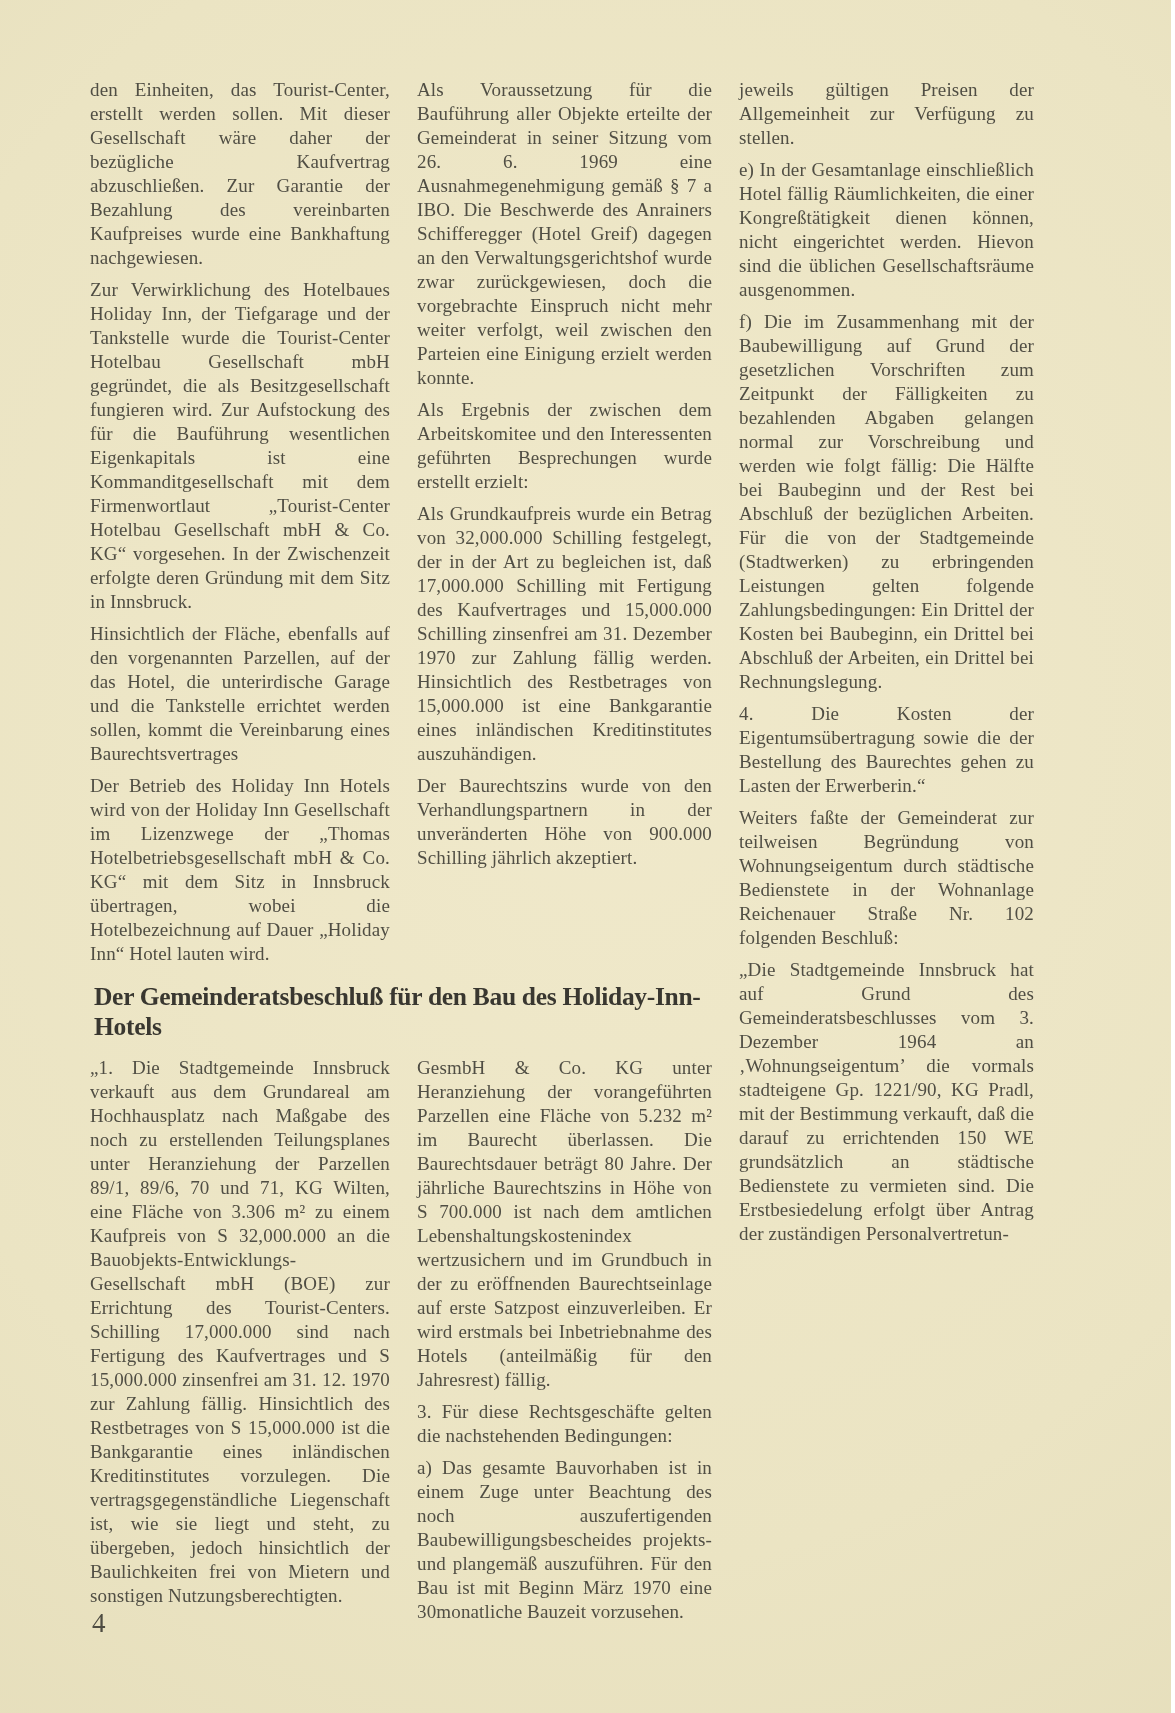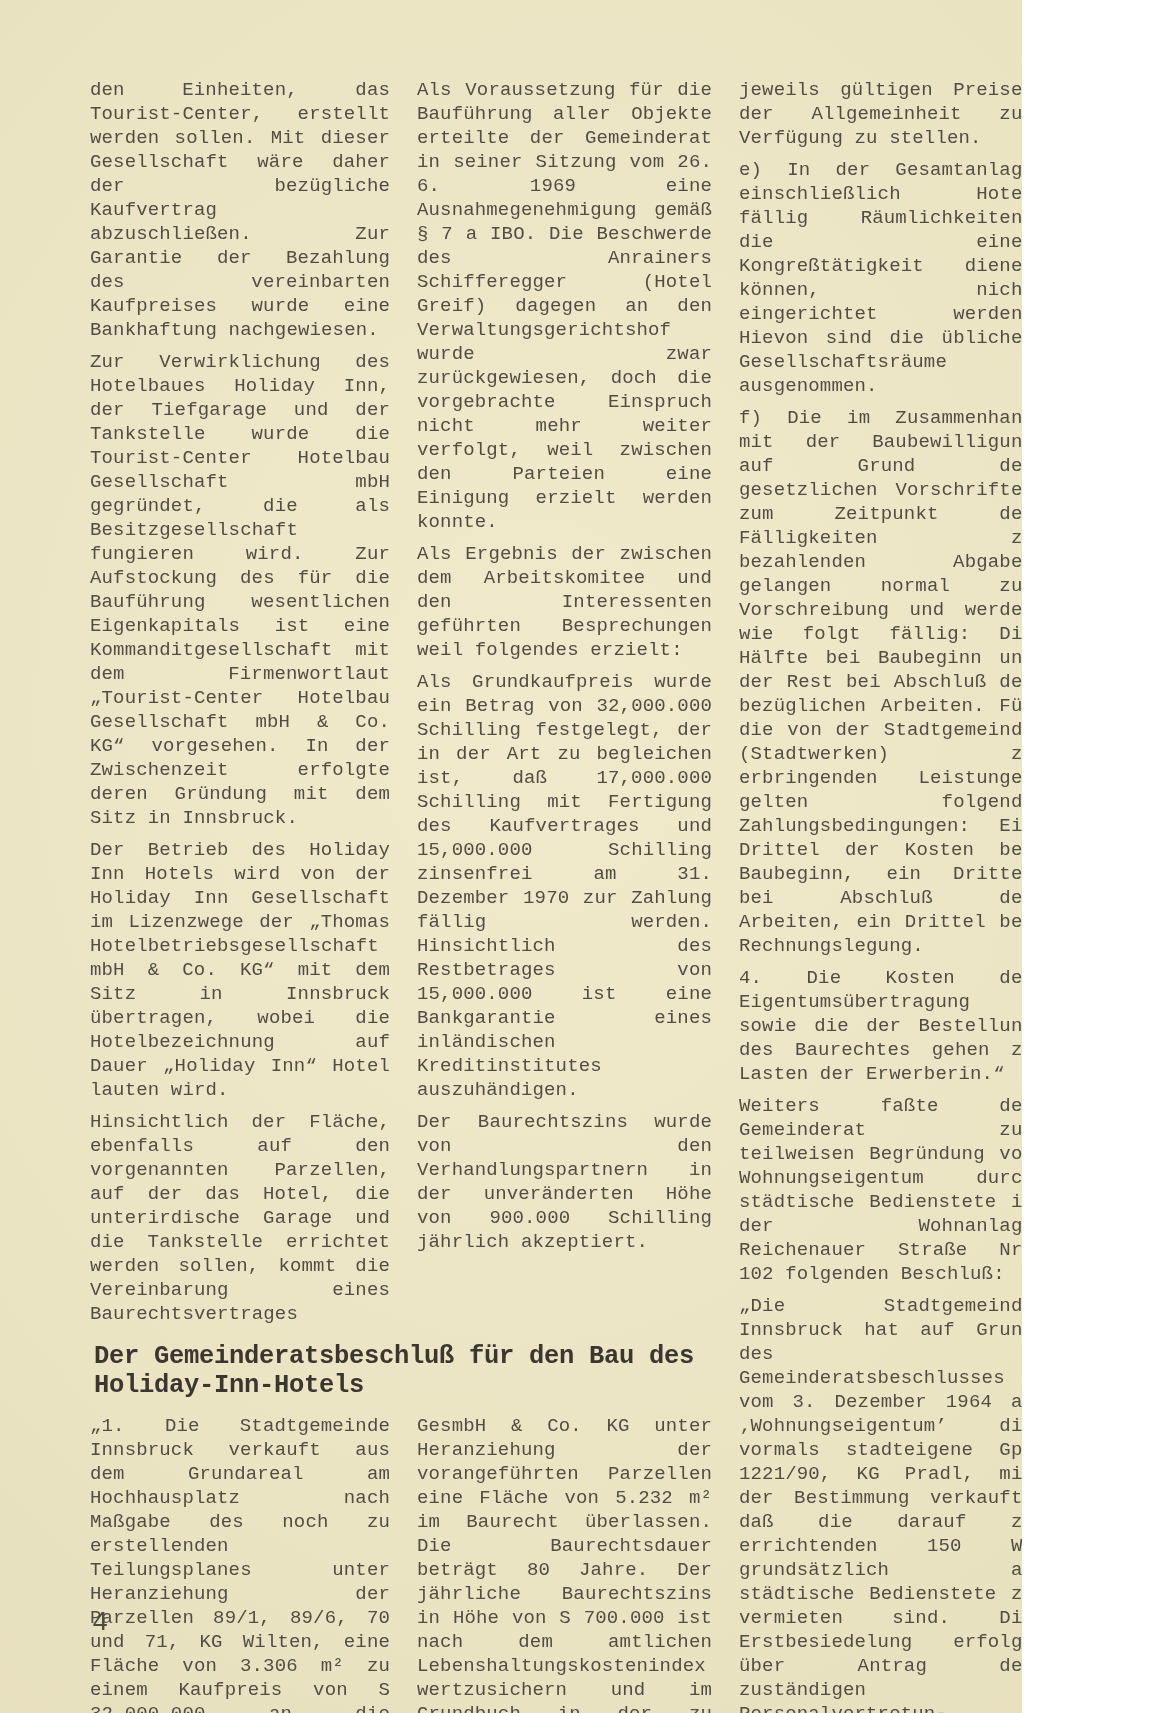--- a/index.html
+++ b/index.html
@@ -1,24 +1,24 @@
 <!DOCTYPE html>
 <html lang="de"><head>
 <meta charset="utf-8">
 <style>
   html, body { margin: 0; padding: 0; }
   .page {
     position: relative;
-    width: 1022px;
+    width: 1171px;
     height: 1713px;
     overflow: hidden;
     background-color: #ebe4c3;
     background-image:
       radial-gradient(ellipse 120% 90% at 52% 42%, #f0e9cb 0%, #ebe4c3 55%, #e2dab6 100%);
-    font-family: Liberation Mono, monospace;
+    font-family: Liberation Serif, serif;
     color: #504e44;
   }
   .content {
     position: absolute;
     left: 90px;
     top: 78px;
     width: 945px;
     height: 1612px;
     display: grid;
     grid-template-columns: 300px 295px 295px;
@@ -57,27 +57,27 @@
 </style>
 </head>
 <body>
 
 <div class="page">
   <div class="content">
 
     <div class="col left-top">
       <p>den Einheiten, das Tourist-Center, erstellt werden sollen. Mit dieser Gesellschaft wäre daher der bezügliche Kaufvertrag abzuschließen. Zur Garantie der Bezahlung des vereinbarten Kaufpreises wurde eine Bankhaftung nachgewiesen.</p>
       <p>Zur Verwirklichung des Hotelbaues Holiday Inn, der Tiefgarage und der Tankstelle wurde die Tourist-Center Hotelbau Gesellschaft mbH gegründet, die als Besitzgesellschaft fungieren wird. Zur Aufstockung des für die Bauführung wesentlichen Eigenkapitals ist eine Kommanditgesellschaft mit dem Firmenwortlaut „Tourist-Center Hotelbau Gesellschaft mbH &amp; Co. KG“ vorgesehen. In der Zwischenzeit erfolgte deren Gründung mit dem Sitz in Innsbruck.</p>
+      <p>Hinsichtlich der Fläche, ebenfalls auf den vorgenannten Parzellen, auf der das Hotel, die unterirdische Garage und die Tankstelle errichtet werden sollen, kommt die Vereinbarung eines Baurechtsvertrages</p>
       <p>Der Betrieb des Holiday Inn Hotels wird von der Holiday Inn Gesellschaft im Lizenzwege der „Thomas Hotelbetriebsgesellschaft mbH &amp; Co. KG“ mit dem Sitz in Innsbruck übertragen, wobei die Hotelbezeichnung auf Dauer „Holiday Inn“ Hotel lauten wird.</p>
-      <p>Hinsichtlich der Fläche, ebenfalls auf den vorgenannten Parzellen, auf der das Hotel, die unterirdische Garage und die Tankstelle errichtet werden sollen, kommt die Vereinbarung eines Baurechtsvertrages</p>
     </div>
 
     <div class="col mid-top">
       <p>Als Voraussetzung für die Bauführung aller Objekte erteilte der Gemeinderat in seiner Sitzung vom 26. 6. 1969 eine Ausnahmegenehmigung gemäß § 7 a IBO. Die Beschwerde des Anrainers Schifferegger (Hotel Greif) dagegen an den Verwaltungsgerichtshof wurde zwar zurückgewiesen, doch die vorgebrachte Einspruch nicht mehr weiter verfolgt, weil zwischen den Parteien eine Einigung erzielt werden konnte.</p>
-      <p>Als Ergebnis der zwischen dem Arbeitskomitee und den Interessenten geführten Besprechungen weil folgendes erzielt:</p>
+      <p>Als Ergebnis der zwischen dem Arbeitskomitee und den Interessenten geführten Besprechungen wurde erstellt erzielt:</p>
       <p>Als Grundkaufpreis wurde ein Betrag von 32,000.000 Schilling festgelegt, der in der Art zu begleichen ist, daß 17,000.000 Schilling mit Fertigung des Kaufvertrages und 15,000.000 Schilling zinsenfrei am 31. Dezember 1970 zur Zahlung fällig werden. Hinsichtlich des Restbetrages von 15,000.000 ist eine Bankgarantie eines inländischen Kreditinstitutes auszuhändigen.</p>
       <p>Der Baurechtszins wurde von den Verhandlungspartnern in der unveränderten Höhe von 900.000 Schilling jährlich akzeptiert.</p>
     </div>
 
     <div class="heading-cell">
       <h1 class="article-heading">Der Gemeinderatsbeschluß für den Bau des Holiday-Inn-Hotels</h1>
     </div>
 
     <div class="col left-bottom">
       <p>„1. Die Stadtgemeinde Innsbruck verkauft aus dem Grundareal am Hochhausplatz nach Maßgabe des noch zu erstellenden Teilungsplanes unter Heranziehung der Parzellen 89/1, 89/6, 70 und 71, KG Wilten, eine Fläche von 3.306 m² zu einem Kaufpreis von S 32,000.000 an die Bauobjekts-Entwicklungs-Gesellschaft mbH (BOE) zur Errichtung des Tourist-Centers. Schilling 17,000.000 sind nach Fertigung des Kaufvertrages und S 15,000.000 zinsenfrei am 31. 12. 1970 zur Zahlung fällig. Hinsichtlich des Restbetrages von S 15,000.000 ist die Bankgarantie eines inländischen Kreditinstitutes vorzulegen. Die vertragsgegenständliche Liegenschaft ist, wie sie liegt und steht, zu übergeben, jedoch hinsichtlich der Baulichkeiten frei von Mietern und sonstigen Nutzungsberechtigten.</p>

